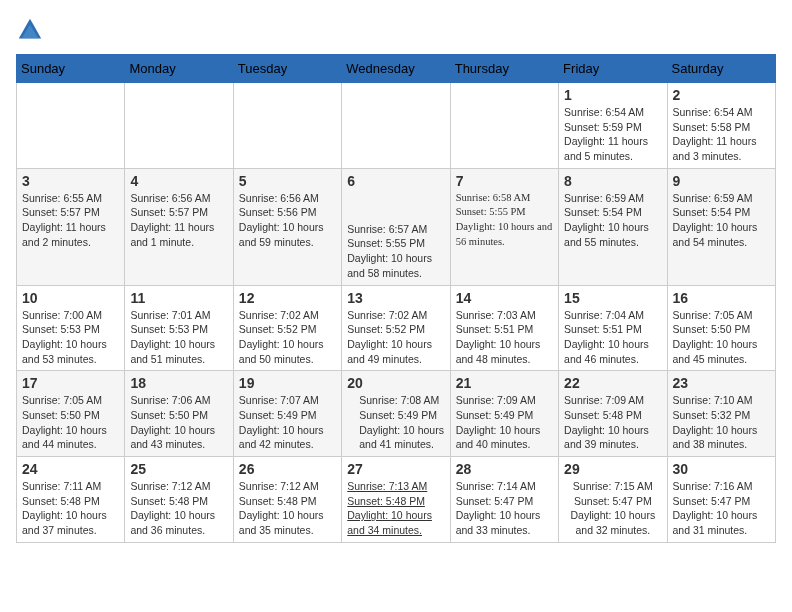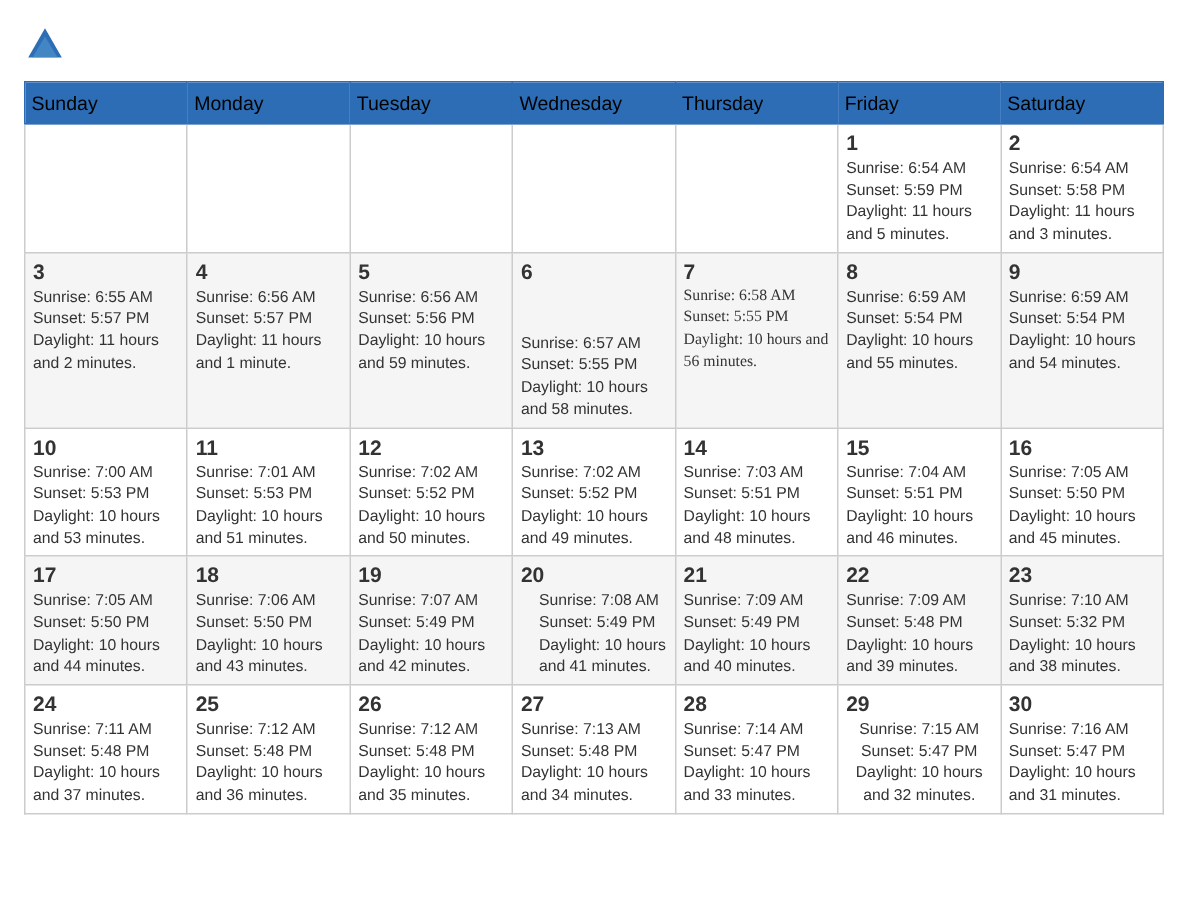--- a/index.html
+++ b/index.html
@@ -283,21 +283,21 @@
 Daylight: 10 hours and 36 minutes.</div>
         </td>
         <td>
           <span class="day-number">26</span>
           <div class="day-info" style="white-space: pre-line;">Sunrise: 7:12 AM
 Sunset: 5:48 PM
 Daylight: 10 hours and 35 minutes.</div>
         </td>
         <td>
           <span class="day-number">27</span>
-          <div class="day-info" style="white-space: pre-line;">Sunrise: 7:13 AM
+          <div class="day-info" style="white-space: pre-line; text-decoration: underline;">Sunrise: 7:13 AM
 Sunset: 5:48 PM
 Daylight: 10 hours and 34 minutes.</div>
         </td>
         <td>
           <span class="day-number">28</span>
           <div class="day-info" style="white-space: pre-line;">Sunrise: 7:14 AM
 Sunset: 5:47 PM
 Daylight: 10 hours and 33 minutes.</div>
         </td>
         <td>

